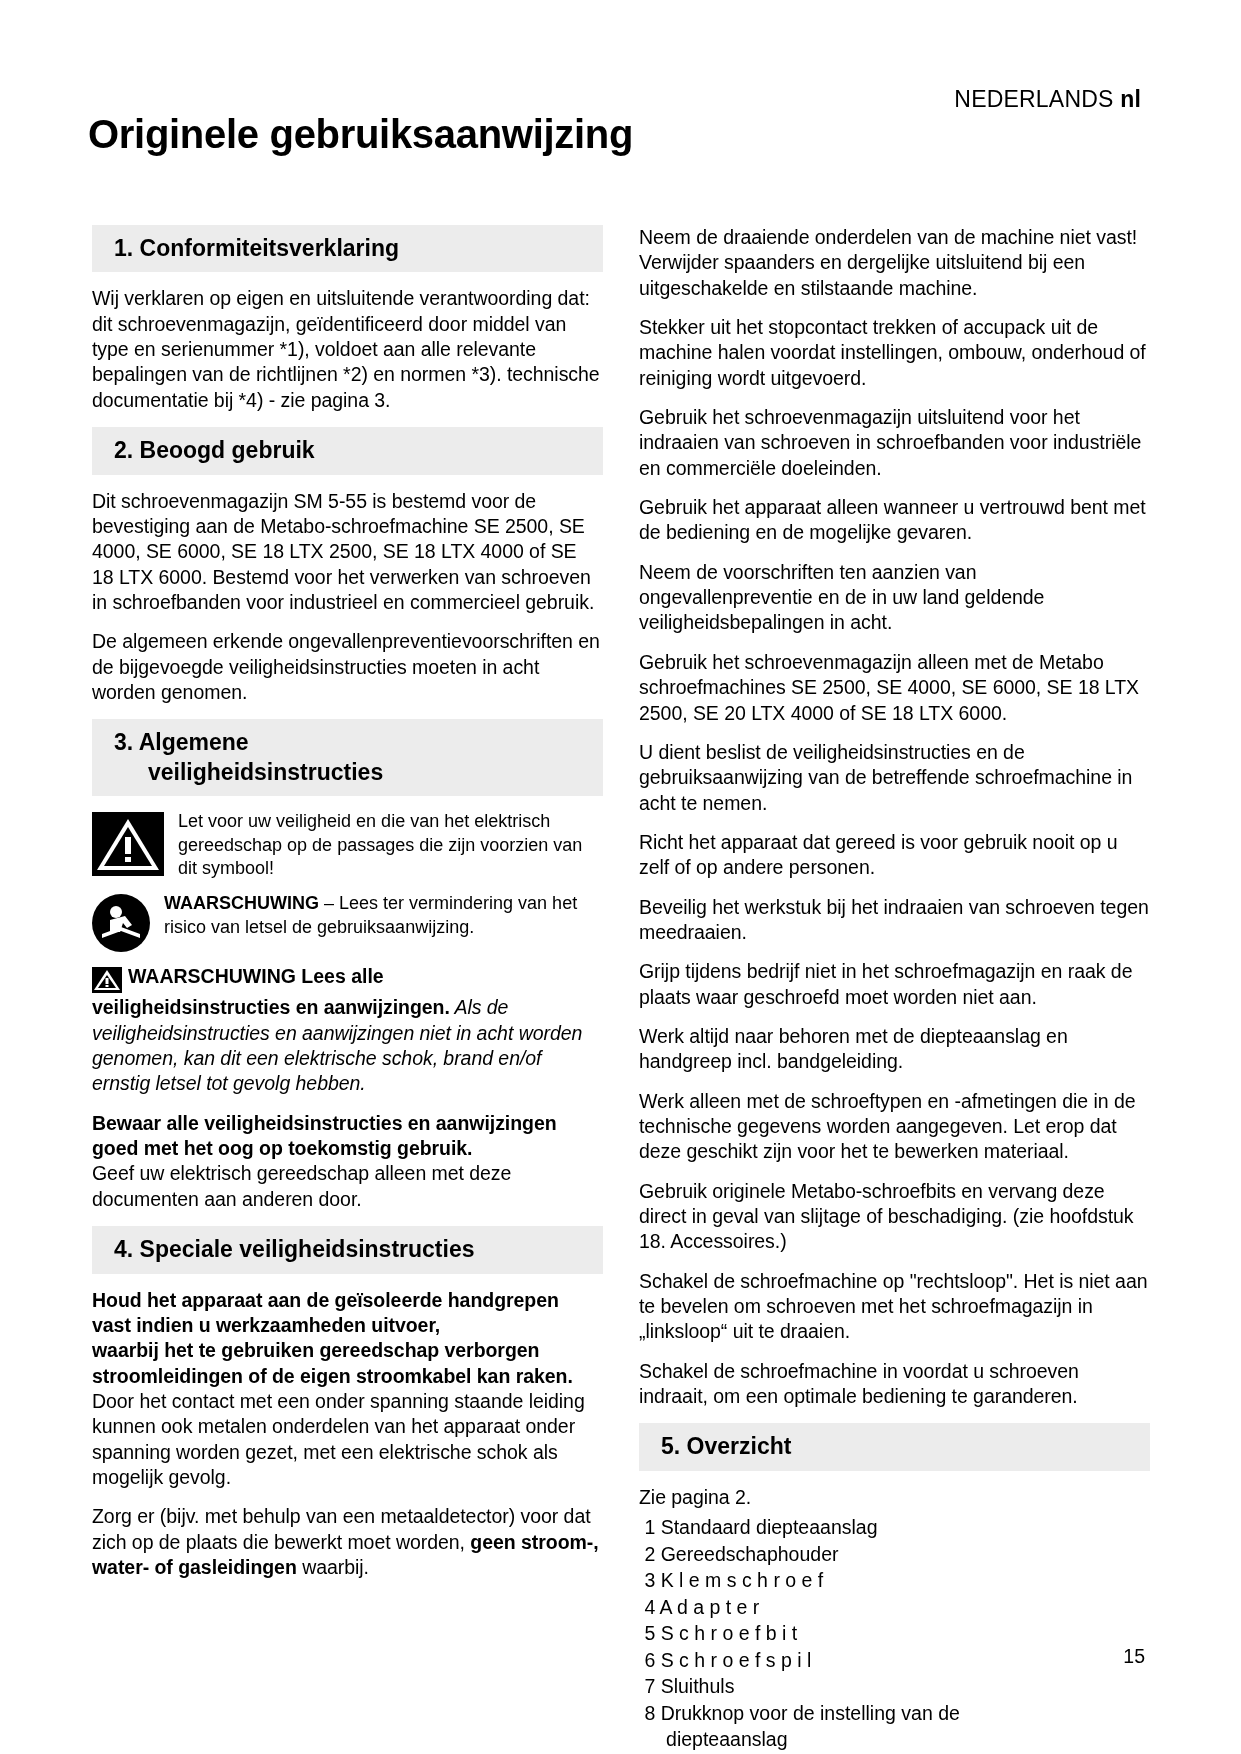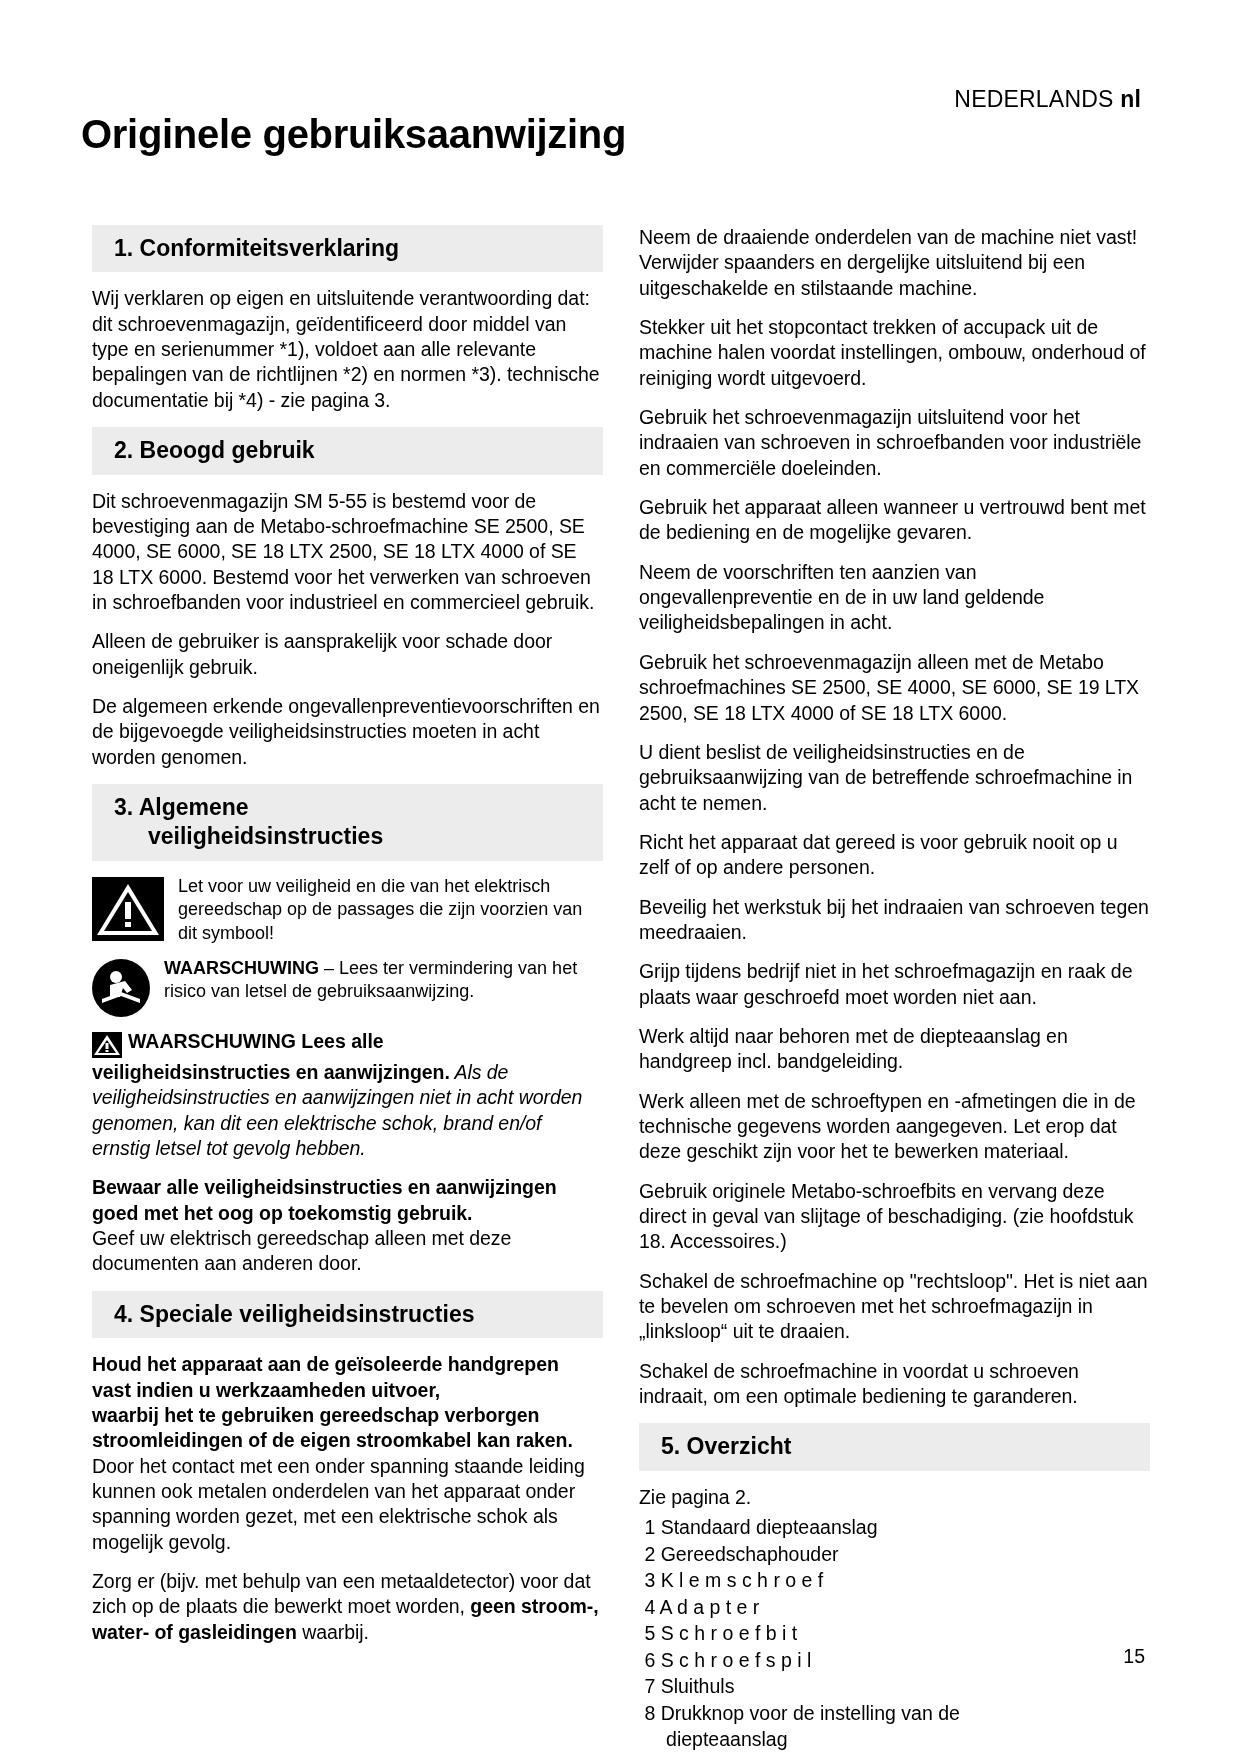--- a/index.html
+++ b/index.html
@@ -26,21 +26,21 @@
     position: absolute;
     top: 86px;
     right: 96px;
     font-size: 23px;
     letter-spacing: 0.2px;
   }
   .header-lang b { font-weight: bold; }
   .doc-title {
     position: absolute;
     top: 112px;
-    left: 81px;
+    left: 88px;
     font-size: 40px;
     font-weight: bold;
     letter-spacing: -0.3px;
   }
   .columns {
     position: absolute;
     top: 200px;
     left: 92px;
     width: 1058px;
     display: flex;
@@ -143,21 +143,20 @@
 
   <div class="columns">
 
     <div class="col">
 
       <div class="section-head">1. Conformiteitsverklaring</div>
       <p>Wij verklaren op eigen en uitsluitende verantwoording dat: dit schroevenmagazijn, geïdentificeerd door middel van type en serienummer *1), voldoet aan alle relevante bepalingen van de richtlijnen *2) en normen *3). technische documentatie bij *4) - zie pagina 3.</p>
 
       <div class="section-head">2. Beoogd gebruik</div>
       <p>Dit schroevenmagazijn SM 5-55 is bestemd voor de bevestiging aan de Metabo-schroefmachine SE 2500, SE 4000, SE 6000, SE 18 LTX 2500, SE 18 LTX 4000 of SE 18 LTX 6000. Bestemd voor het verwerken van schroeven in schroefbanden voor industrieel en commercieel gebruik.</p>
-      <p>Alleen de gebruiker is aansprakelijk voor schade door oneigenlijk gebruik.</p>
       <p>De algemeen erkende ongevallenpreventievoorschriften en de bijgevoegde veiligheidsinstructies moeten in acht worden genomen.</p>
 
       <div class="section-head">
         <span>3. Algemene</span>
         <span class="indent-line">veiligheidsinstructies</span>
       </div>
 
       <div class="warn-block">
         <span class="tri-icon">
           <svg width="72" height="64" viewBox="0 0 72 64">
@@ -203,21 +202,21 @@
       <p><span class="bold">Houd het apparaat aan de geïsoleerde handgrepen vast indien u werkzaamheden uitvoer,</span><br><span class="bold">waarbij het te gebruiken gereedschap verborgen stroomleidingen of de eigen stroomkabel kan raken.</span><span> Door het contact met een onder spanning staande leiding kunnen ook metalen onderdelen van het apparaat onder spanning worden gezet, met een elektrische schok als mogelijk gevolg.</span></p>
       <p><span>Zorg er (bijv. met behulp van een metaaldetector) voor dat zich op de plaats die bewerkt moet worden, </span><span class="bold">geen stroom-, water- of gasleidingen</span><span> waarbij.</span></p>
     </div>
 
     <div class="col">
       <p>Neem de draaiende onderdelen van de machine niet vast! Verwijder spaanders en dergelijke uitsluitend bij een uitgeschakelde en stilstaande machine.</p>
       <p>Stekker uit het stopcontact trekken of accupack uit de machine halen voordat instellingen, ombouw, onderhoud of reiniging wordt uitgevoerd.</p>
       <p>Gebruik het schroevenmagazijn uitsluitend voor het indraaien van schroeven in schroefbanden voor industriële en commerciële doeleinden.</p>
       <p>Gebruik het apparaat alleen wanneer u vertrouwd bent met de bediening en de mogelijke gevaren.</p>
       <p>Neem de voorschriften ten aanzien van ongevallenpreventie en de in uw land geldende veiligheidsbepalingen in acht.</p>
-      <p>Gebruik het schroevenmagazijn alleen met de Metabo schroefmachines SE 2500, SE 4000, SE 6000, SE 19 LTX 2500, SE 18 LTX 4000 of SE 18 LTX 6000.</p>
+      <p>Gebruik het schroevenmagazijn alleen met de Metabo schroefmachines SE 2500, SE 4000, SE 6000, SE 18 LTX 2500, SE 20 LTX 4000 of SE 18 LTX 6000.</p>
       <p>U dient beslist de veiligheidsinstructies en de gebruiksaanwijzing van de betreffende schroefmachine in acht te nemen.</p>
       <p>Richt het apparaat dat gereed is voor gebruik nooit op u zelf of op andere personen.</p>
       <p>Beveilig het werkstuk bij het indraaien van schroeven tegen meedraaien.</p>
       <p>Grijp tijdens bedrijf niet in het schroefmagazijn en raak de plaats waar geschroefd moet worden niet aan.</p>
       <p>Werk altijd naar behoren met de diepteaanslag en handgreep incl. bandgeleiding.</p>
       <p>Werk alleen met de schroeftypen en -afmetingen die in de technische gegevens worden aangegeven. Let erop dat deze geschikt zijn voor het te bewerken materiaal.</p>
       <p>Gebruik originele Metabo-schroefbits en vervang deze direct in geval van slijtage of beschadiging. (zie hoofdstuk 18. Accessoires.)</p>
       <p>Schakel de schroefmachine op "rechtsloop". Het is niet aan te bevelen om schroeven met het schroefmagazijn in „linksloop“ uit te draaien.</p>
       <p>Schakel de schroefmachine in voordat u schroeven indraait, om een optimale bediening te garanderen.</p>
 

